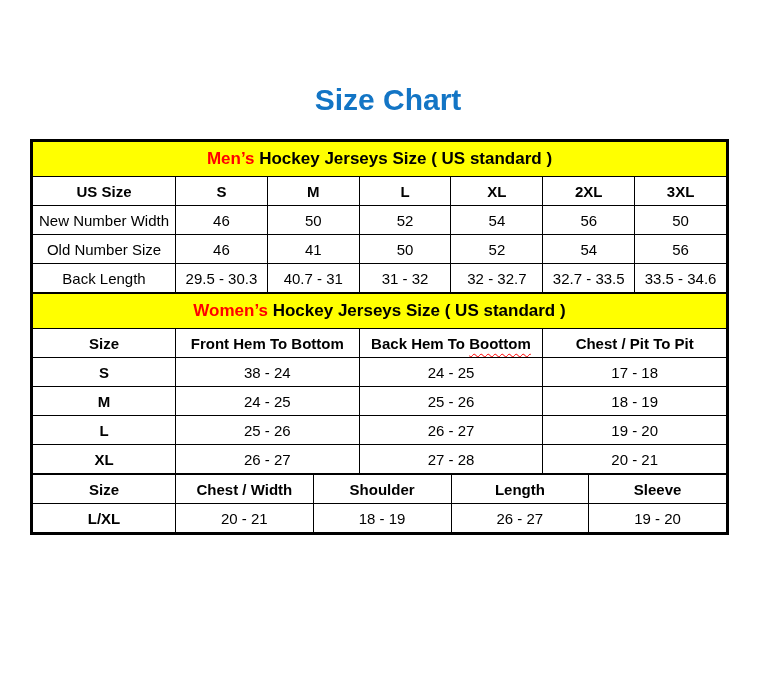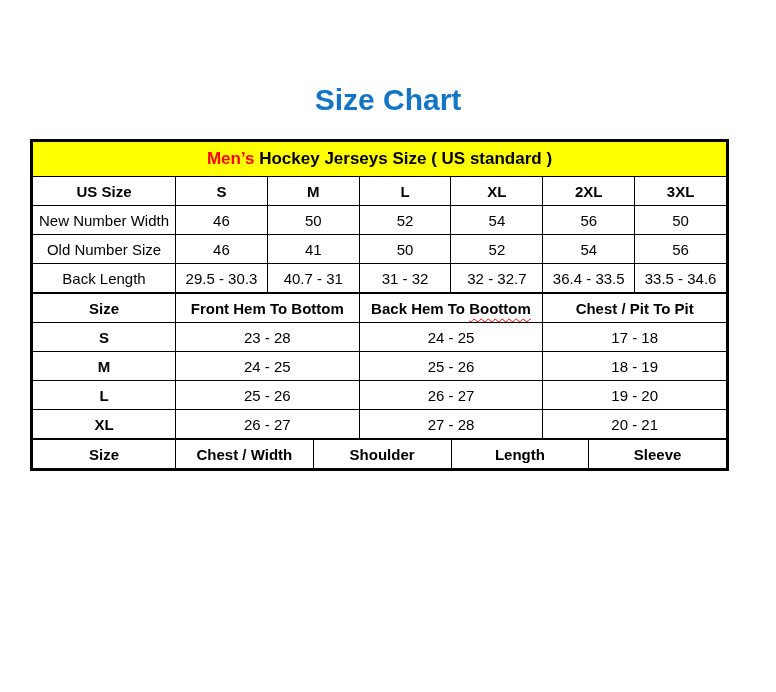--- a/index.html
+++ b/index.html
@@ -114,43 +114,46 @@
           <td>52</td>
           <td>54</td>
           <td>56</td>
         </tr>
         <tr class="row">
           <td>Back Length</td>
           <td>29.5 - 30.3</td>
           <td>40.7 - 31</td>
           <td>31 - 32</td>
           <td>32 - 32.7</td>
-          <td>36.4 - 33.5</td>
+          <td>32.7 - 33.5</td>
           <td>33.5 - 34.6</td>
         </tr>
       </tbody>
     </table>
 
     <table class="tbl">
       <colgroup>
           <col class="c-label">
           <col>
           <col>
           <col>
         </colgroup>
       <tbody>
+        <tr class="banner">
+          <td colspan="4"><span class="hl">Women’s</span><span> Hockey Jerseys Size ( US standard )</span></td>
+        </tr>
         <tr class="head">
           <td>Size</td>
           <td>Front Hem To Bottom</td>
           <td><span>Back Hem To </span><span class="squiggle">Boottom</span></td>
           <td>Chest / Pit To Pit</td>
         </tr>
         <tr class="row">
           <td class="b">S</td>
-          <td>23 - 28</td>
+          <td>38 - 24</td>
           <td>24 - 25</td>
           <td>17 - 18</td>
         </tr>
         <tr class="row">
           <td class="b">M</td>
           <td>24 - 25</td>
           <td>25 - 26</td>
           <td>18 - 19</td>
         </tr>
         <tr class="row">
@@ -177,17 +180,24 @@
           <col>
         </colgroup>
       <tbody>
         <tr class="head">
           <td>Size</td>
           <td>Chest / Width</td>
           <td>Shoulder</td>
           <td>Length</td>
           <td>Sleeve</td>
         </tr>
+        <tr class="row">
+          <td class="b">L/XL</td>
+          <td>20 - 21</td>
+          <td>18 - 19</td>
+          <td>26 - 27</td>
+          <td>19 - 20</td>
+        </tr>
       </tbody>
     </table>
 
   </div>
 </div>
 
 </body></html>

